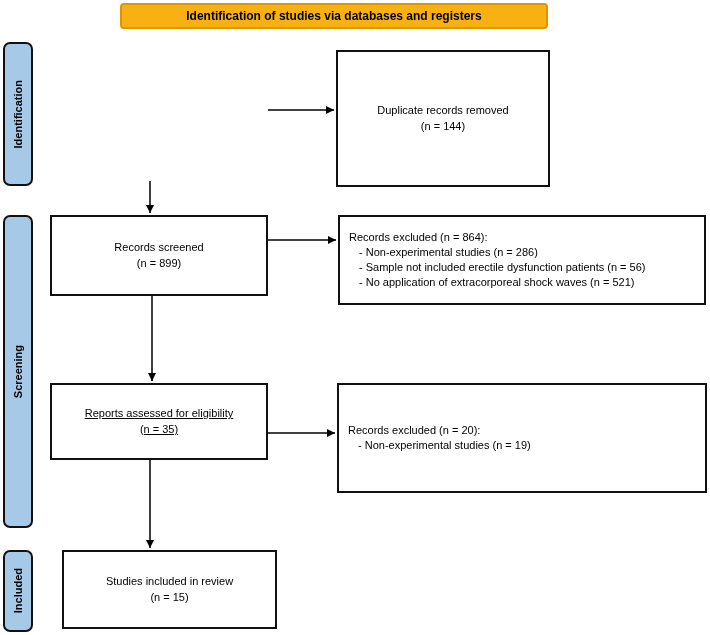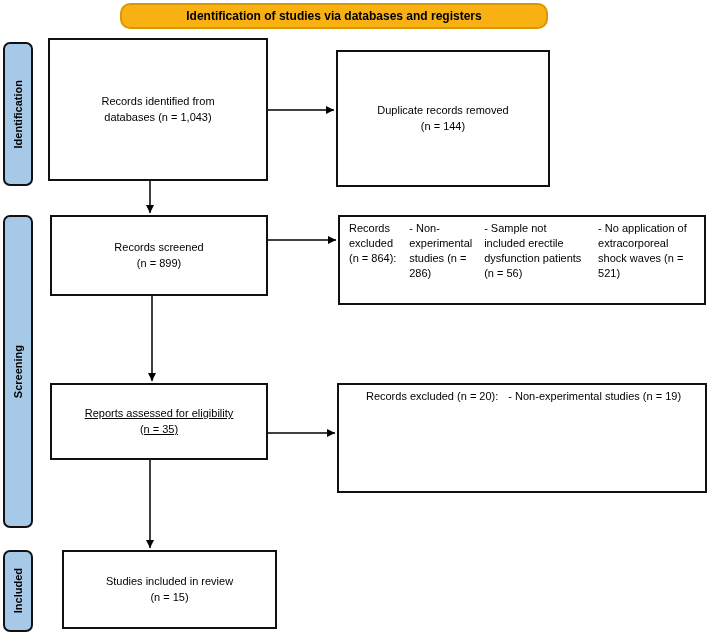--- a/index.html
+++ b/index.html
@@ -11,21 +11,21 @@
     font-family: "Liberation Sans", sans-serif;
     color: #000000;
     overflow: hidden;
   }
   .abs { position: absolute; box-sizing: border-box; }
 
   .banner {
     left: 120px; top: 3px; width: 428px; height: 26px;
     background: #F9B013;
     border: 2px solid #DB9700;
-    border-radius: 10px;
+    border-radius: 4px;
     display: flex; align-items: center; justify-content: center;
     font-size: 12px; font-weight: bold;
   }
 
   .stage {
     left: 3px; width: 30px;
     background: #A7C9E8;
     border: 2px solid #111111;
     border-radius: 7px;
     display: flex; align-items: center; justify-content: center;
@@ -51,21 +51,21 @@
 
   .node-identified { left: 48px;  top: 38px;  width: 220px; height: 143px; }
   .node-duplicates { left: 336px; top: 50px;  width: 214px; height: 137px; align-items: center; }
   .node-screened   { left: 50px;  top: 215px; width: 218px; height: 81px; justify-content: center;  }
   .node-assessed   { left: 50px;  top: 383px; width: 218px; height: 77px; text-decoration: underline;  }
   .node-included   { left: 62px;  top: 550px; width: 215px; height: 79px;  }
 
   .node-excluded {
     background: #ffffff;
     border: 2px solid #111111;
-    display: flex; flex-direction: row; justify-content: center;
+    display: flex; flex-direction: column; justify-content: center;
     text-align: left;
     font-size: 11px; line-height: 15px;
     padding: 4px 6px 4px 9px;
   }
   .node-excl-screening   { left: 338px; top: 215px; width: 368px; height: 90px; }
   .node-excl-eligibility { left: 337px; top: 383px; width: 370px; height: 110px; }
   .excl-item { padding-left: 10px; }
 
   .arrow-layer { left: 0; top: 0; width: 710px; height: 635px; pointer-events: none; }
 </style>
@@ -81,24 +81,20 @@
   <div class="abs stage stage-identification">
     <span class="stage-label">Identification</span>
   </div>
   <div class="abs stage stage-screening">
     <span class="stage-label">Screening</span>
   </div>
   <div class="abs stage stage-included">
     <span class="stage-label">Included</span>
   </div>
 
-  <div class="abs node node-identified">
-    <span class="node-text">Records identified from
-databases (n = 1,043)</span>
-  </div>
 
   <div class="abs node node-duplicates">
     <span class="node-text">Duplicate records removed
 (n = 144)</span>
   </div>
 
   <div class="abs node node-screened">
     <span class="node-text">Records screened
 (n = 899)</span>
   </div>

